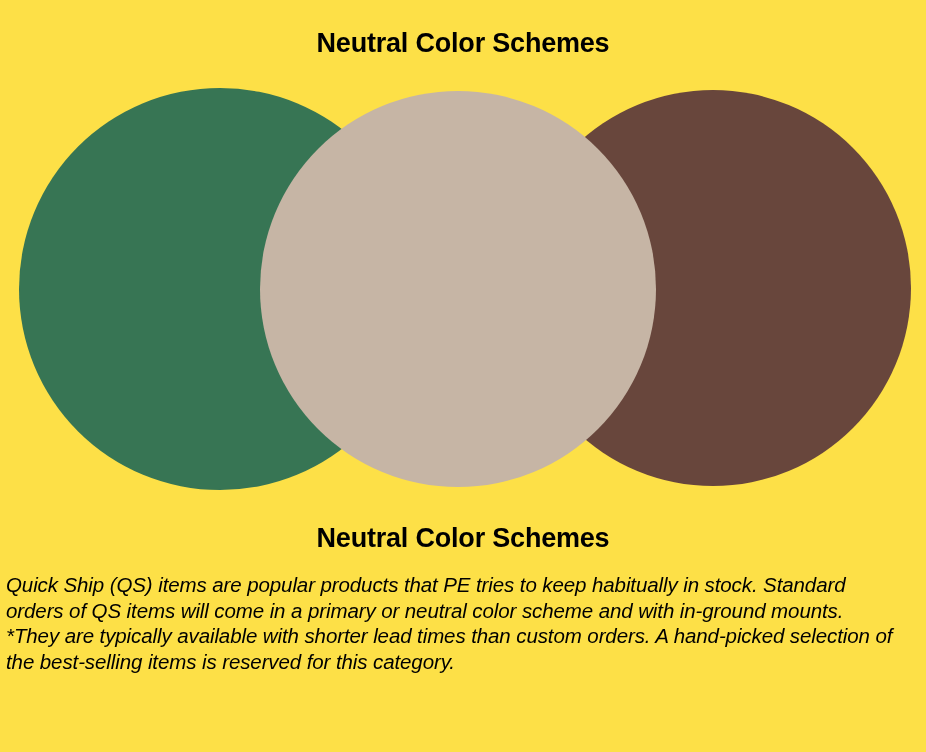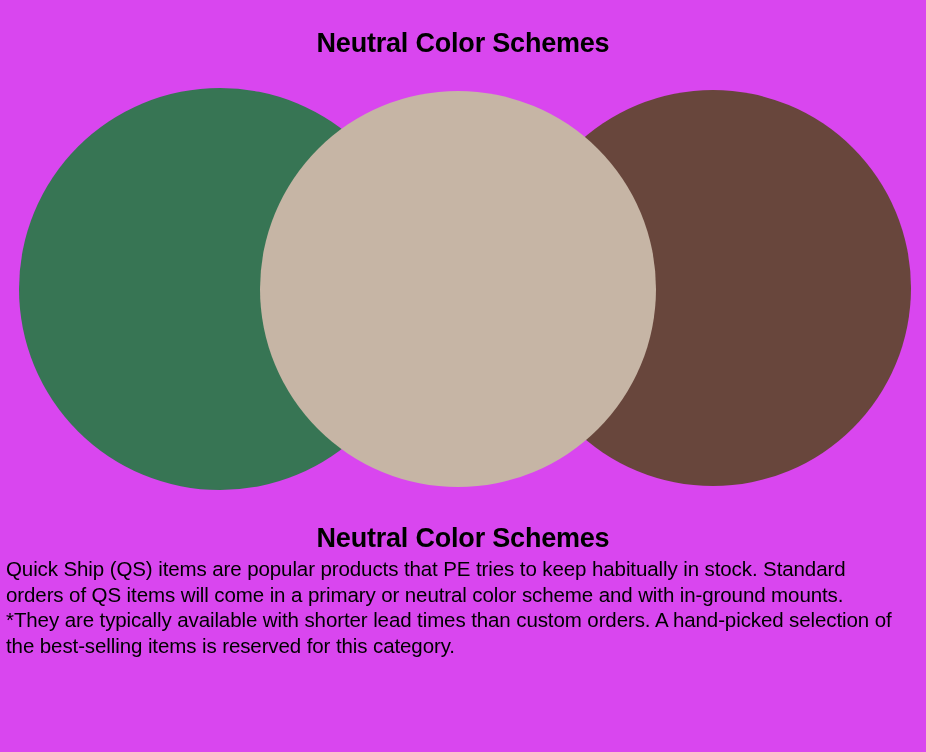--- a/index.html
+++ b/index.html
@@ -87,38 +87,39 @@
     top: 3px;
     width: 396px;
     height: 396px;
     z-index: 3;
   }
 
   
   .body-copy {
     position: absolute;
     left: 6px;
-    top: 556px;
+    top: 572px;
     width: 888px;
+    font-style: italic;
   }
 
   .body-copy p {
     margin: 0;
     font-size: 20.5px;
     line-height: 25.5px;
     letter-spacing: -0.1px;
   }
 
   .body-copy p.spaced {
   }
 </style>
 </head>
 <body>
 
-<div class="page" style="background: #d946ef; color: rgb(0, 0, 0);">
+<div class="page" style="background: #fde047; color: rgb(0, 0, 0);">
 
   <div class="heading-top">Neutral Color Schemes</div>
 
   <div class="swatch-group">
     <div class="swatch swatch-brown" style="background: rgb(104, 70, 60);"></div>
     <div class="swatch swatch-green" style="background: rgb(55, 117, 84);"></div>
     <div class="swatch swatch-beige" style="background: rgb(198, 181, 165);"></div>
   </div>
 
   <div class="heading-bottom">Neutral Color Schemes</div>

